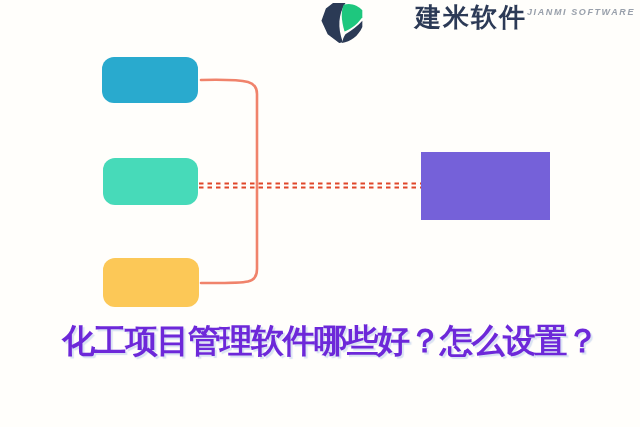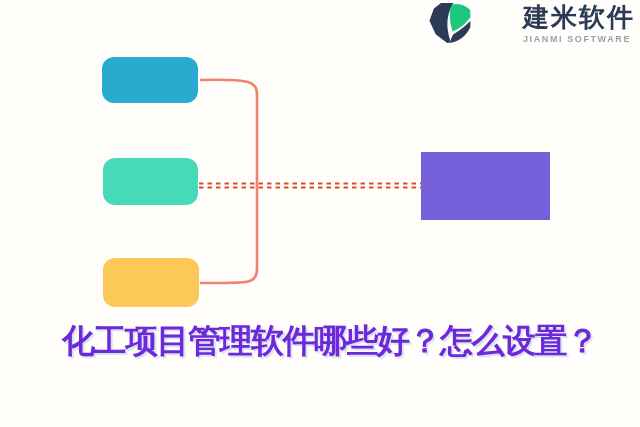--- a/index.html
+++ b/index.html
@@ -13,21 +13,21 @@
   
   .logo {
     position: absolute;
     top: 2px;
     right: 5px;
     display: flex;
     align-items: flex-start;
     gap: 5px;
   }
   .logo-icon { width: 48px; height: 43px; display: block; }
-  .logo-text { display: flex; flex-direction: column; padding-top: 2px; margin-left: 45px; }
+  .logo-text { display: flex; flex-direction: row; padding-top: 2px; margin-left: 45px; }
   .logo-name {
     font-size: 26px;
     font-weight: bold;
     letter-spacing: 2px;
     line-height: 1.05;
     white-space: nowrap;
   }
   .logo-subtitle {
     margin-top: 3px;
     font-size: 9px;
@@ -84,17 +84,17 @@
 <div class="result-box" style="background: rgb(117, 97, 217);"></div>
 
 <div class="logo">
   <svg class="logo-icon" viewBox="0 0 54 46" xmlns="http://www.w3.org/2000/svg">
     <path d="M18 0 L32 0 C24 13 23 27 29 44 L25 45 L12 35 L5 20 L10 6 Z" fill="#2b3a55"></path>
     <path d="M30 2 C38 -1 46 3 51 8 L51 16 C44 26 36 30 31 32 C27 19 27 9 30 2 Z" fill="#1ec77e"></path>
     <path d="M32 35 C39 31 46 26 51 20 L51 27 C46 38 38 43 28 45 C29 41 30 38 32 35 Z" fill="#2b3a55"></path>
   </svg>
   <div class="logo-text">
     <span class="logo-name" style="color: rgb(44, 58, 86);">建米软件</span>
-    <span class="logo-subtitle" style="color: rgb(153, 160, 171);">JIANMI SOFTWARE</span>
+    <span class="logo-subtitle" style="color: rgb(153, 160, 171); font-style: italic;">JIANMI SOFTWARE</span>
   </div>
 </div>
 
 <div class="page-heading" style="color: #6d28d9;">化工项目管理软件哪些好？怎么设置？</div>
 
 </body></html>

